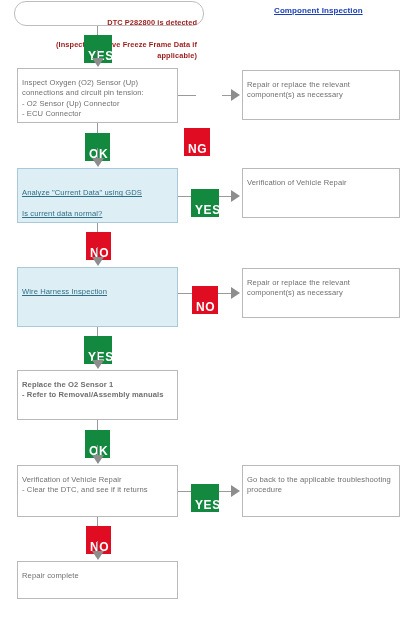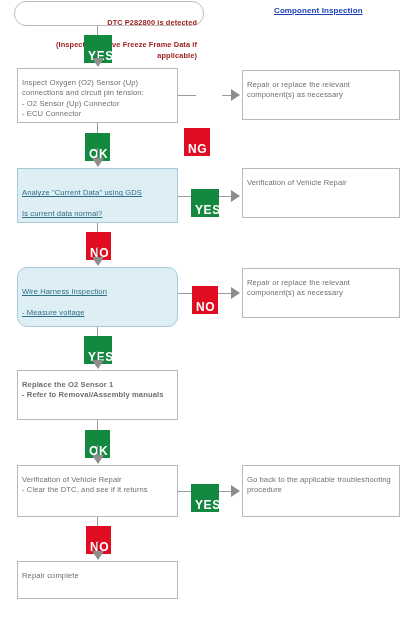--- a/index.html
+++ b/index.html
@@ -133,23 +133,22 @@
   <div class="badge g" style="left:191px;top:189px;width:28px;">YES</div>
   <div class="hline" style="left:219px;top:196px;width:12px;"></div>
   <div class="arrow-r" style="left:231px;top:190px;"></div>
   <div class="node" style="left:242px;top:168px;width:158px;height:50px;">Verification of Vehicle Repair</div>
 
   <div class="vline" style="left:97px;top:223px;height:9px;"></div>
   <div class="badge r" style="left:86px;top:232px;width:25px;">NO</div>
   <div class="vline" style="left:97px;top:247px;height:11px;"></div>
   <div class="arrow-d" style="left:92px;top:257px;"></div>
 
-  <div class="node hl" style="left:17px;top:267px;width:161px;height:60px;border-radius:10px;">
+  <div class="node hl" style="left:17px;top:267px;width:161px;height:60px;">
     <span class="lk">Wire Harness Inspection</span>
-    <span class="lk">- Measure voltage</span>
   </div>
 
   <div class="hline" style="left:178px;top:293px;width:14px;"></div>
   <div class="badge r" style="left:192px;top:286px;width:26px;">NO</div>
   <div class="hline" style="left:218px;top:293px;width:13px;"></div>
   <div class="arrow-r" style="left:231px;top:287px;"></div>
   <div class="node" style="left:242px;top:268px;width:158px;height:50px;">Repair or replace the relevant
 component(s) as necessary</div>
 
   <div class="vline" style="left:97px;top:327px;height:9px;"></div>

